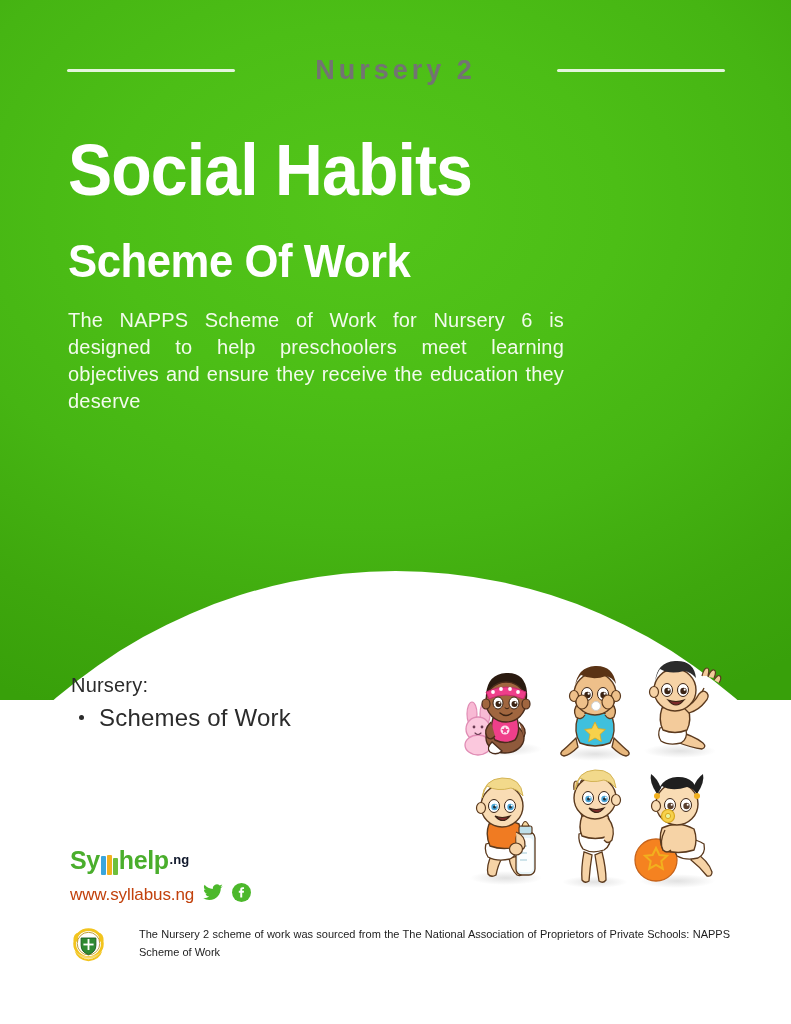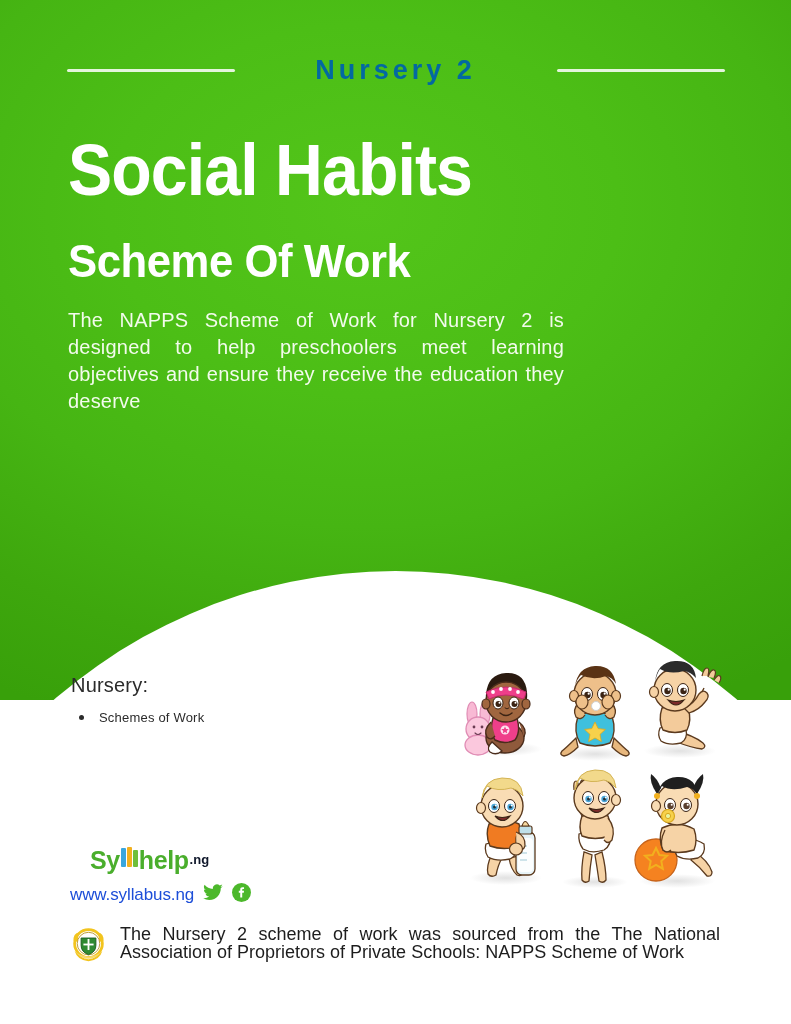--- a/index.html
+++ b/index.html
@@ -61,21 +61,21 @@
     width: 168px;
     height: 3px;
     background: #e4f5dc;
     border-radius: 2px;
     flex: 0 0 auto;
   }
   .eyebrow-text {
     flex: 0 0 auto;
     width: 322px;
     text-align: center;
-    color: #0369a1;
+    color: #737373;
     font-family: "Liberation Sans Narrow", "Liberation Sans", sans-serif;
     font-size: 27px;
     font-weight: bold;
     letter-spacing: 4px;
     line-height: 30px;
     white-space: nowrap;
   }
 
   
   .title-main {
@@ -134,21 +134,21 @@
     letter-spacing: 0.2px;
   }
   .includes-list {
     margin: 6px 0 0 0;
     padding: 0;
     list-style: none;
   }
   .includes-list li {
     position: relative;
     padding-left: 28px;
-    font-size: 13px;
+    font-size: 24px;
     line-height: 27px;
     letter-spacing: 0.2px;
   }
   .includes-list li .bullet-dot {
     position: absolute;
     left: 8px;
     top: 11px;
     width: 5px;
     height: 5px;
     border-radius: 50%;
@@ -172,22 +172,21 @@
     top: 846px;
   }
   .brand-logo {
     font-family: "Liberation Sans", sans-serif;
     font-size: 25px;
     font-weight: bold;
     line-height: 28px;
     color: #4aae2c;
     letter-spacing: -0.4px;
     display: flex;
-    align-items: flex-start;
-    margin-left: 20px;
+    align-items: flex-end;
   }
   .brand-logo .logo-books {
     display: inline-block;
     width: 17px;
     height: 20px;
     position: relative;
     margin: 0 1px;
     transform: translateY(1px);
   }
   .brand-logo .logo-books i {
@@ -208,64 +207,65 @@
   }
   .brand-row2 {
     margin-top: 9px;
     display: flex;
     align-items: center;
     gap: 9px;
   }
   .brand-url {
     font-family: "Liberation Sans", sans-serif;
     font-size: 17px;
-    color: #1d4ed8;
+    color: #c2410c;
     line-height: 20px;
     letter-spacing: -0.1px;
   }
   .social-icon { display: block; }
 
   
   .footer {
     position: absolute;
     left: 70px;
     top: 925px;
     width: 660px;
     display: flex;
     align-items: flex-start;
     gap: 13px;
   }
   .footer-emblem { flex: 0 0 auto; margin-top: 1px; }
   .footer-text {
     font-family: "Liberation Sans", sans-serif;
-    font-size: 18px;
+    font-size: 11px;
     line-height: 18px;
     color: #1d1d1d;
     text-align: justify;
     width: 600px;
+    margin-left: 19px;
   }
 </style>
 </head>
 <body>
 
 <div class="page">
 
   <div class="hero">
     <div class="hero-curve"></div>
   </div>
 
   <div class="eyebrow-row">
     <div class="eyebrow-rule"></div>
     <div class="eyebrow-text">Nursery 2</div>
     <div class="eyebrow-rule"></div>
   </div>
 
   <div class="title-main">Social Habits</div>
   <div class="title-sub">Scheme Of Work</div>
-  <div class="hero-desc">The NAPPS Scheme of Work for Nursery 2 is designed to help preschoolers meet learning objectives and ensure they receive the education they deserve</div>
+  <div class="hero-desc">The NAPPS Scheme of Work for Nursery 6 is designed to help preschoolers meet learning objectives and ensure they receive the education they deserve</div>
 
   <div class="includes-wrap">
     <div class="includes-heading">Nursery:</div>
     <ul class="includes-list">
       <li>
         <span class="bullet-dot"></span>
         <span>Schemes of Work</span>
       </li>
     </ul>
   </div>

